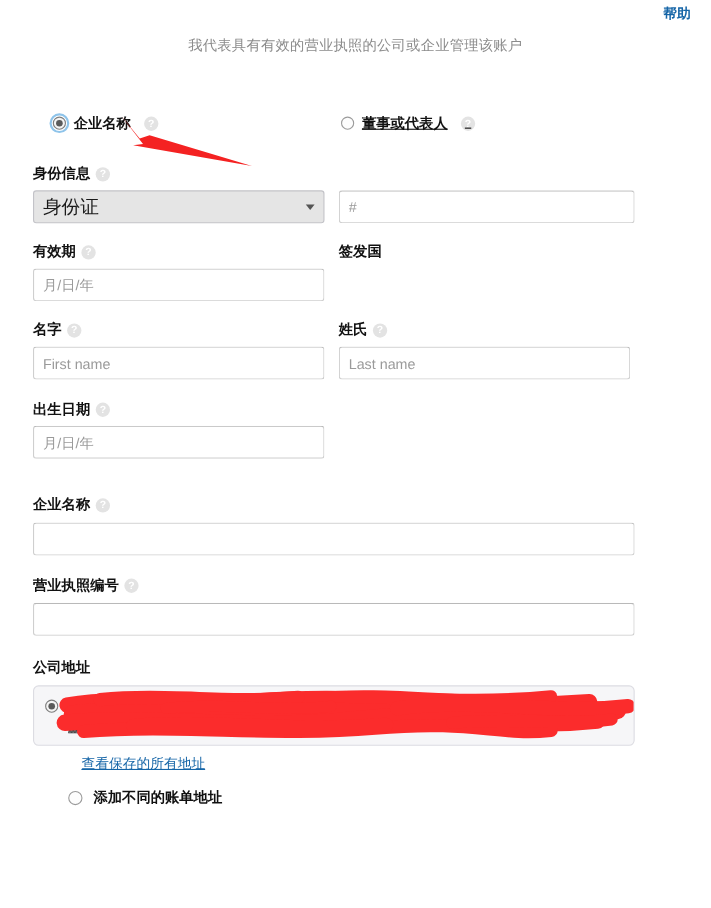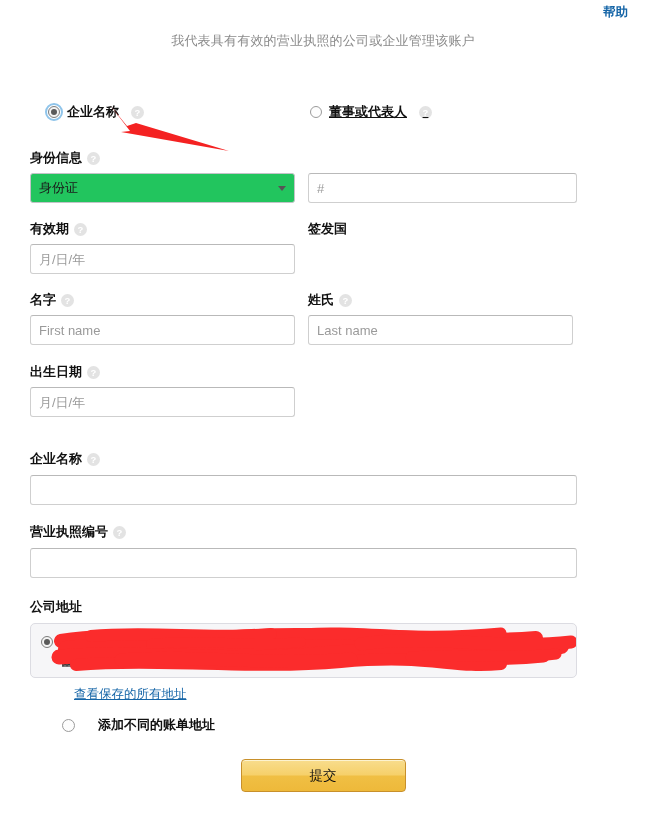--- a/index.html
+++ b/index.html
@@ -142,22 +142,22 @@
     padding: 0 8px;
     outline: none;
   }
   .tinput::placeholder { color: #9a9a9a; }
 
   .sel {
     box-sizing: border-box;
     height: 30px;
     border: 1px solid #c3c3c8;
     border-radius: 3px;
-    background: #22c55e;
-    font-size: 13px;
+    background: #e5e5e5;
+    font-size: 17px;
     font-family: "Liberation Sans", "DejaVu Sans", sans-serif;
     color: #1a1a1a;
     padding: 0 22px 0 8px;
     position: relative;
     display: flex;
     align-items: center;
     cursor: pointer;
   }
   .sel .cap { flex: 1; }
   .caret-down {
@@ -223,21 +223,21 @@
     text-decoration: underline;
     cursor: pointer;
     display: inline-block;
     margin-top: 8px;
     margin-left: 44px;
   }
 
   .addr-radio-row {
     display: flex;
     align-items: center;
-    gap: 23px;
+    gap: 10px;
     margin-top: 13px;
     margin-left: 32px;
     cursor: pointer;
   }
   .addr-radio-row .rdo { width: 13px; height: 13px; }
   .addr-radio-row span.lbl {
     font-weight: bold;
     font-size: 13px;
   }
 
@@ -406,21 +406,18 @@
     </div>
 
     <a class="link-blue">查看保存的所有地址</a>
 
     <div class="addr-radio-row">
       <span class="rdo"></span>
       <span class="lbl">添加不同的账单地址</span>
     </div>
   </div>
 
-  <div class="submit-wrap">
-    <button class="submit-btn">提交</button>
-  </div>
 
 </div>
 
 <svg class="annot-arrow" viewBox="0 0 135 52">
   <path d="M14 4 L34 30 L25 31 L133 50 L40 22 L31 25 Z" fill="#f42222"></path>
 </svg>
 
 </body></html>

